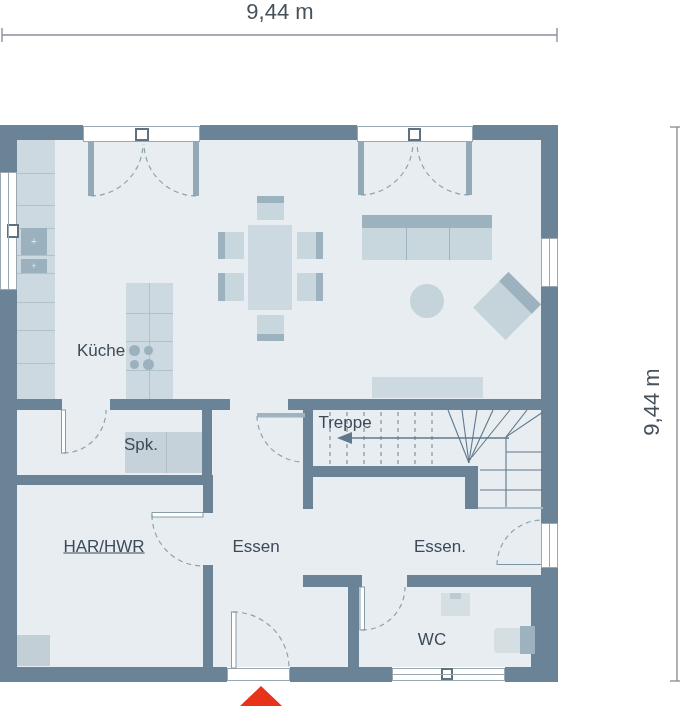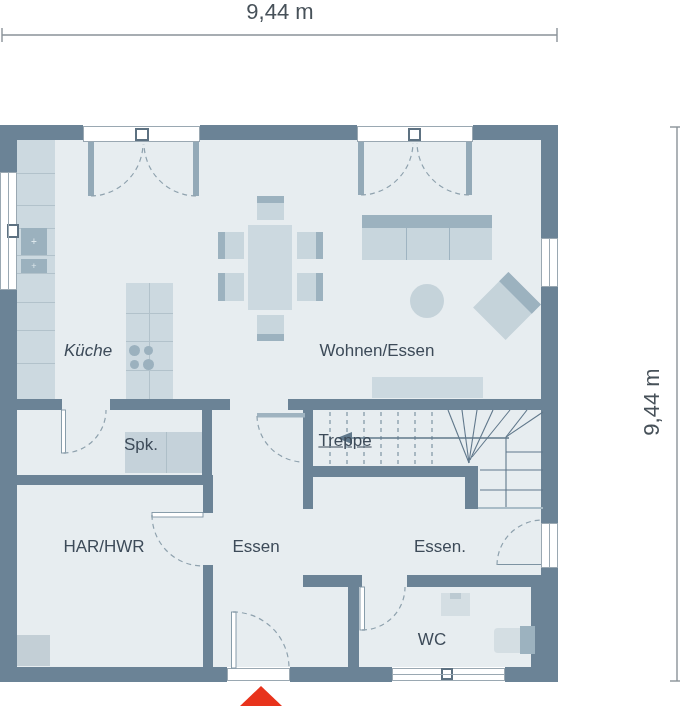--- a/index.html
+++ b/index.html
@@ -213,25 +213,24 @@
     </g>
     <g stroke="#8a9299" stroke-width="1.4">
       <path d="M677,127 V681"></path>
         <path d="M670,127 H684"></path>
         <path d="M670,681 H684"></path>
     </g>
 
     <polygon points="261,686 240,706 282,706" fill="#e8331c"></polygon>
   </svg>
 
-  <div class="abs label" style="left:88px;top:350px;font-style:italic;">Küche</div>
-  <div class="abs label" style="left:377px;top:350px;">Wohnen/Essen</div>
+  <div class="abs label" style="left:101px;top:350px;">Küche</div>
   <div class="abs label" style="left:141px;top:444px;">Spk.</div>
-  <div class="abs label" style="left:345px;top:440px;text-decoration:underline;">Treppe</div>
-  <div class="abs label" style="left:104px;top:546px;">HAR/HWR</div>
+  <div class="abs label" style="left:345px;top:422px;">Treppe</div>
+  <div class="abs label" style="left:104px;top:546px;text-decoration:underline;">HAR/HWR</div>
   <div class="abs label" style="left:256px;top:546px;">Essen</div>
   <div class="abs label" style="left:440px;top:546px;">Essen.</div>
   <div class="abs label" style="left:432px;top:639px;">WC</div>
 
   <div class="abs dim" style="left:280px;top:12px;transform:translate(-50%,-50%);">9,44 m</div>
   <div class="abs dim" style="left:652px;top:402px;transform:translate(-50%,-50%) rotate(-90deg);">9,44 m</div>
 
 </div>
 
 </body></html>

